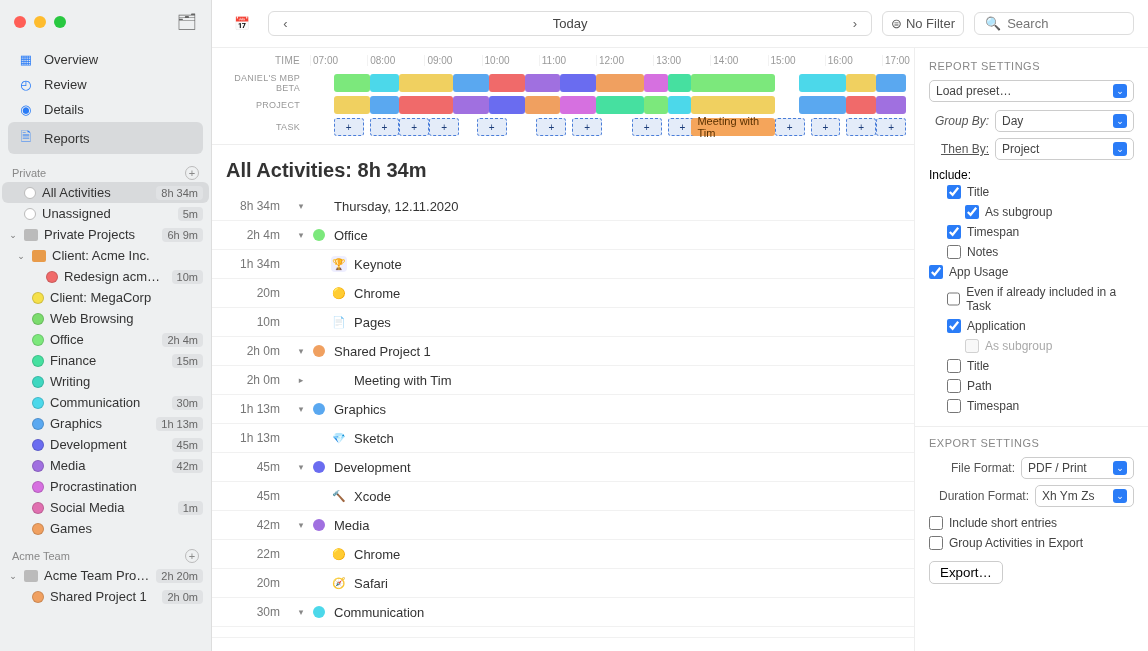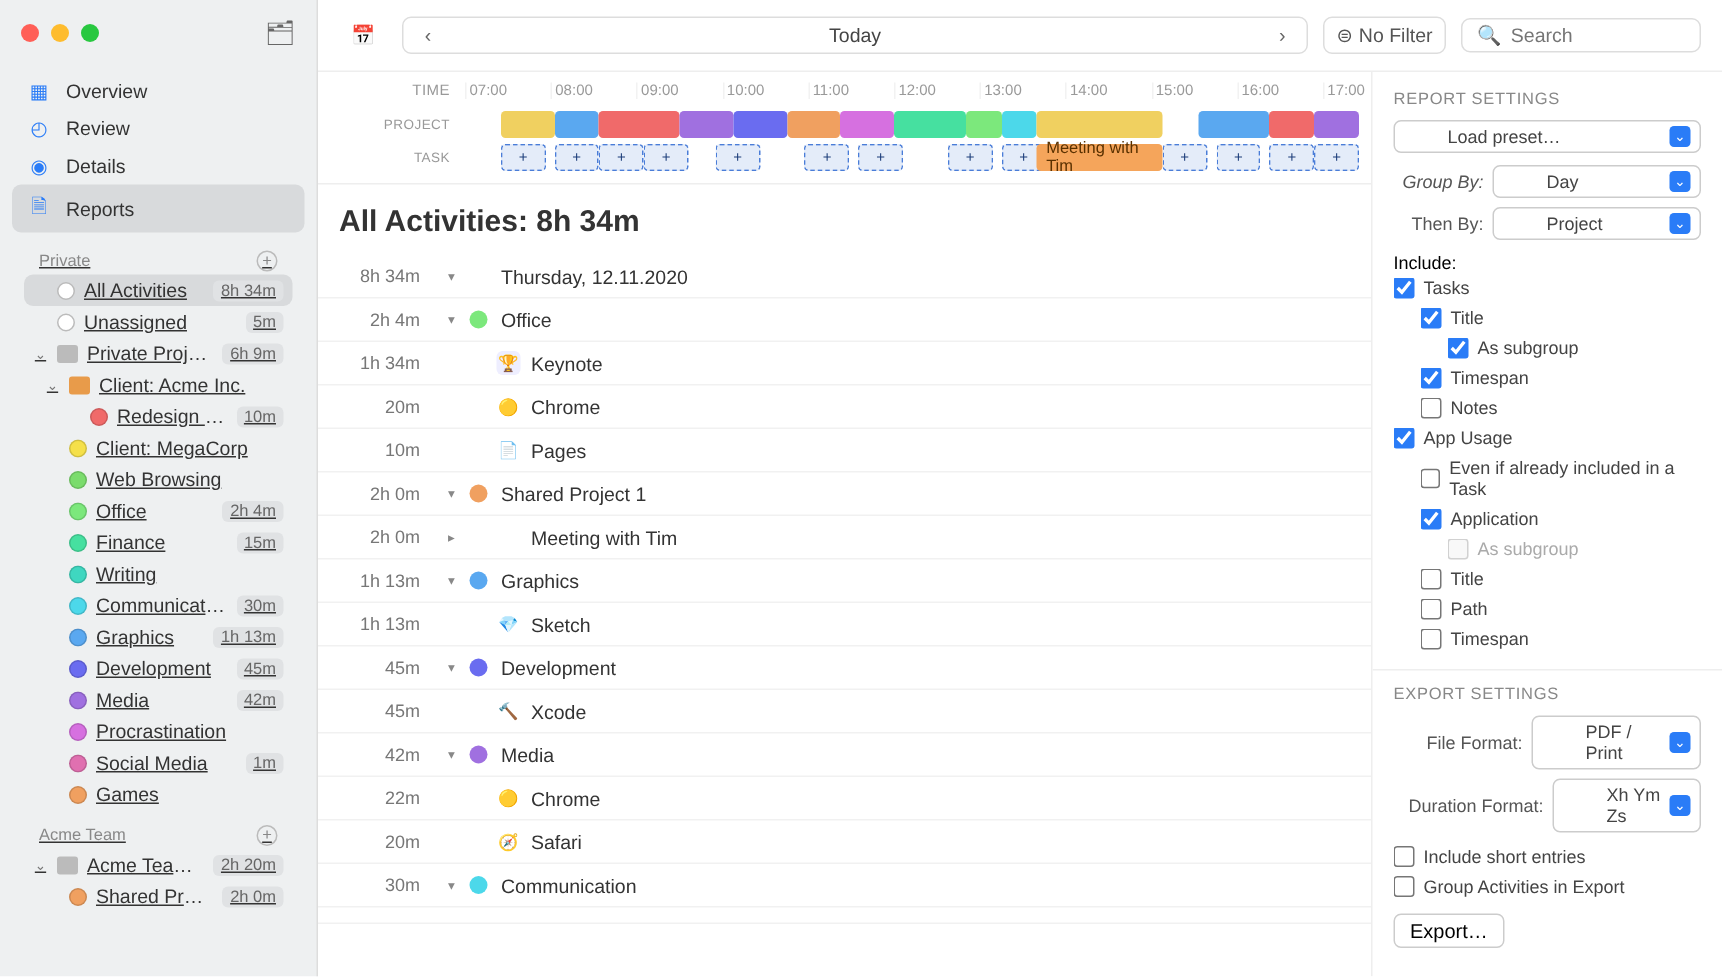--- a/index.html
+++ b/index.html
@@ -7,21 +7,21 @@
 .sidebar { width: 212px; background: #eef0f1; border-right: 1px solid #ddd; display: flex; flex-direction: column; }
 .traffic { display: flex; gap: 8px; padding: 12px 14px; align-items: center; }
 .dot { width: 12px; height: 12px; border-radius: 50%; }
 .red{background:#ff5f57;} .yellow{background:#febc2e;} .green{background:#28c840;}
 .traffic-spacer { flex: 1; }
 .folder-icon { color: #666; font-size: 16px; }
 .nav { padding: 4px 8px; }
 .nav-item { display: flex; align-items: center; gap: 10px; padding: 5px 10px; border-radius: 6px; cursor: pointer; color: #333; }
 .nav-item.selected { background: #d8dadc; }
 .nav-icon { width: 16px; text-align: center; color: #2a7cf7; }
-.section { padding: 2px 16px; text-decoration: underline; }
+.section { padding: 2px 2px; }
 .section-header { display: flex; align-items: center; justify-content: space-between; padding: 6px 10px 2px; color: #888; font-size: 11px; }
 .sh-add { color:#888; cursor:pointer; border:1px solid #bbb; border-radius:50%; width:14px;height:14px; display:inline-flex;align-items:center;justify-content:center;font-size:11px;}
 .tree-item { display: flex; align-items: center; gap: 6px; padding: 3px 6px; border-radius:6px; cursor:pointer; }
 .tree-item.selected { background:#d8dadc; }
 .tree-disclosure { width:10px; font-size:9px; color:#777; text-align:center; }
 .tree-bullet { width:12px; height:12px; border-radius:50%; border:1px solid rgba(0,0,0,.15); flex-shrink:0; }
 .tree-bullet.empty { background:#fff; border:1.5px solid #bbb; }
 .tree-folder{ width:14px;height:12px;background:#bbb;border-radius:2px;}
 .tree-folder.orange{background:#e89b4a;}
 .tree-label { flex:1; white-space:nowrap; overflow:hidden; text-overflow:ellipsis; }
@@ -63,21 +63,21 @@
 .rl-dot { width:12px; height:12px; border-radius:50%; }
 .rl-app { width:16px;height:16px;border-radius:4px;display:flex;align-items:center;justify-content:center;font-size:11px;}
 .rl-label { flex:1; }
 .rl-row.group .rl-label{font-weight:400;}
 .rl-row.child { }
 .rl-row.child .rl-icon { margin-left:20px; }
 
 .rightpane { width:234px; border-left:1px solid #eee; padding:12px 14px; overflow:auto; font-size:12px; color:#444; }
 .rp-heading { font-size:11px; color:#888; letter-spacing:.5px; margin-bottom:8px; text-transform:uppercase;}
 .rp-select { display:flex; align-items:center; border:1px solid #ccc; border-radius:5px; padding:3px 6px; margin-bottom:8px; background:#fff; cursor:pointer;}
-.rp-select .sel-label{flex:1;margin-left:29px;}
+.rp-select .sel-label{flex:1;}
 .rp-select .chev{background:#2a7cf7;color:#fff;border-radius:3px;width:14px;height:14px;display:flex;align-items:center;justify-content:center;font-size:9px;}
 .rp-field { display:flex; align-items:center; gap:6px; margin-bottom:6px; }
 .rp-field .fl-label{ text-align:right; color:#555; }
 .rp-check { display:flex; align-items:center; gap:6px; padding:3px 0; }
 .rp-check input{ width:14px;height:14px; accent-color:#2a7cf7;}
 .rp-check.indent1{padding-left:18px;} .rp-check.indent2{padding-left:36px;}
 .rp-divider{height:1px;background:#eee;margin:10px -14px;}
 .rp-btn{border:1px solid #ccc;border-radius:5px;padding:3px 10px;background:#fff;cursor:pointer;}
 </style>
 </head>
@@ -271,20 +271,39 @@
               <div class="tl-hour">11:00</div>
               <div class="tl-hour">12:00</div>
               <div class="tl-hour">13:00</div>
               <div class="tl-hour">14:00</div>
               <div class="tl-hour">15:00</div>
               <div class="tl-hour">16:00</div>
               <div class="tl-hour">17:00</div>
             </div>
         </div>
         <div id="tlRows">
+            <div class="tl-bar-row">
+              <div class="tl-label">DANIEL'S MBP BETA</div>
+              <div class="tl-canvas">
+                <div class="seg" style="left: 4%; width: 6%; background: rgb(124, 232, 124);"></div>
+                <div class="seg" style="left: 10%; width: 5%; background: rgb(76, 216, 234);"></div>
+                <div class="seg" style="left: 15%; width: 9%; background: rgb(240, 208, 96);"></div>
+                <div class="seg" style="left: 24%; width: 6%; background: rgb(90, 168, 240);"></div>
+                <div class="seg" style="left: 30%; width: 6%; background: rgb(240, 106, 106);"></div>
+                <div class="seg" style="left: 36%; width: 6%; background: rgb(160, 112, 224);"></div>
+                <div class="seg" style="left: 42%; width: 6%; background: rgb(106, 108, 240);"></div>
+                <div class="seg" style="left: 48%; width: 8%; background: rgb(240, 160, 96);"></div>
+                <div class="seg" style="left: 56%; width: 4%; background: rgb(214, 112, 224);"></div>
+                <div class="seg" style="left: 60%; width: 4%; background: rgb(70, 224, 160);"></div>
+                <div class="seg" style="left: 64%; width: 14%; background: rgb(124, 232, 124);"></div>
+                <div class="seg" style="left: 82%; width: 8%; background: rgb(76, 216, 234);"></div>
+                <div class="seg" style="left: 90%; width: 5%; background: rgb(240, 208, 96);"></div>
+                <div class="seg" style="left: 95%; width: 5%; background: rgb(90, 168, 240);"></div>
+              </div>
+            </div>
             <div class="tl-bar-row">
               <div class="tl-label">PROJECT</div>
               <div class="tl-canvas">
                 <div class="seg" style="left: 4%; width: 6%; background: rgb(240, 208, 96);"></div>
                 <div class="seg" style="left: 10%; width: 5%; background: rgb(90, 168, 240);"></div>
                 <div class="seg" style="left: 15%; width: 9%; background: rgb(240, 106, 106);"></div>
                 <div class="seg" style="left: 24%; width: 6%; background: rgb(160, 112, 224);"></div>
                 <div class="seg" style="left: 30%; width: 6%; background: rgb(106, 108, 240);"></div>
                 <div class="seg" style="left: 36%; width: 6%; background: rgb(240, 160, 96);"></div>
                 <div class="seg" style="left: 42%; width: 6%; background: rgb(214, 112, 224);"></div>
@@ -450,32 +469,28 @@
           <span class="chev">⌄</span>
         </div>
       <div class="rp-field">
           <span class="fl-label" style="width:60px;font-style:italic;">Group By:</span>
           <div class="rp-select" style="flex:1;margin:0;">
             <span class="sel-label">Day</span>
             <span class="chev">⌄</span>
           </div>
         </div>
       <div class="rp-field">
-          <span class="fl-label" style="width:60px;">Then By:</span>
+          <span class="fl-label" style="width:60px;text-decoration:underline;">Then By:</span>
           <div class="rp-select" style="flex:1;margin:0;">
             <span class="sel-label">Project</span>
             <span class="chev">⌄</span>
           </div>
         </div>
 
       <div style="margin-top:8px;color:#000000;">Include:</div>
-      <div class="rp-check">
-          <input type="checkbox" checked="" style="">
-          <span>Tasks</span>
-        </div>
       <div class="rp-check indent1">
           <input type="checkbox" checked="" style="">
           <span>Title</span>
         </div>
       <div class="rp-check indent2">
           <input type="checkbox" checked="" style="">
           <span>As subgroup</span>
         </div>
       <div class="rp-check indent1">
           <input type="checkbox" checked="" style="">

